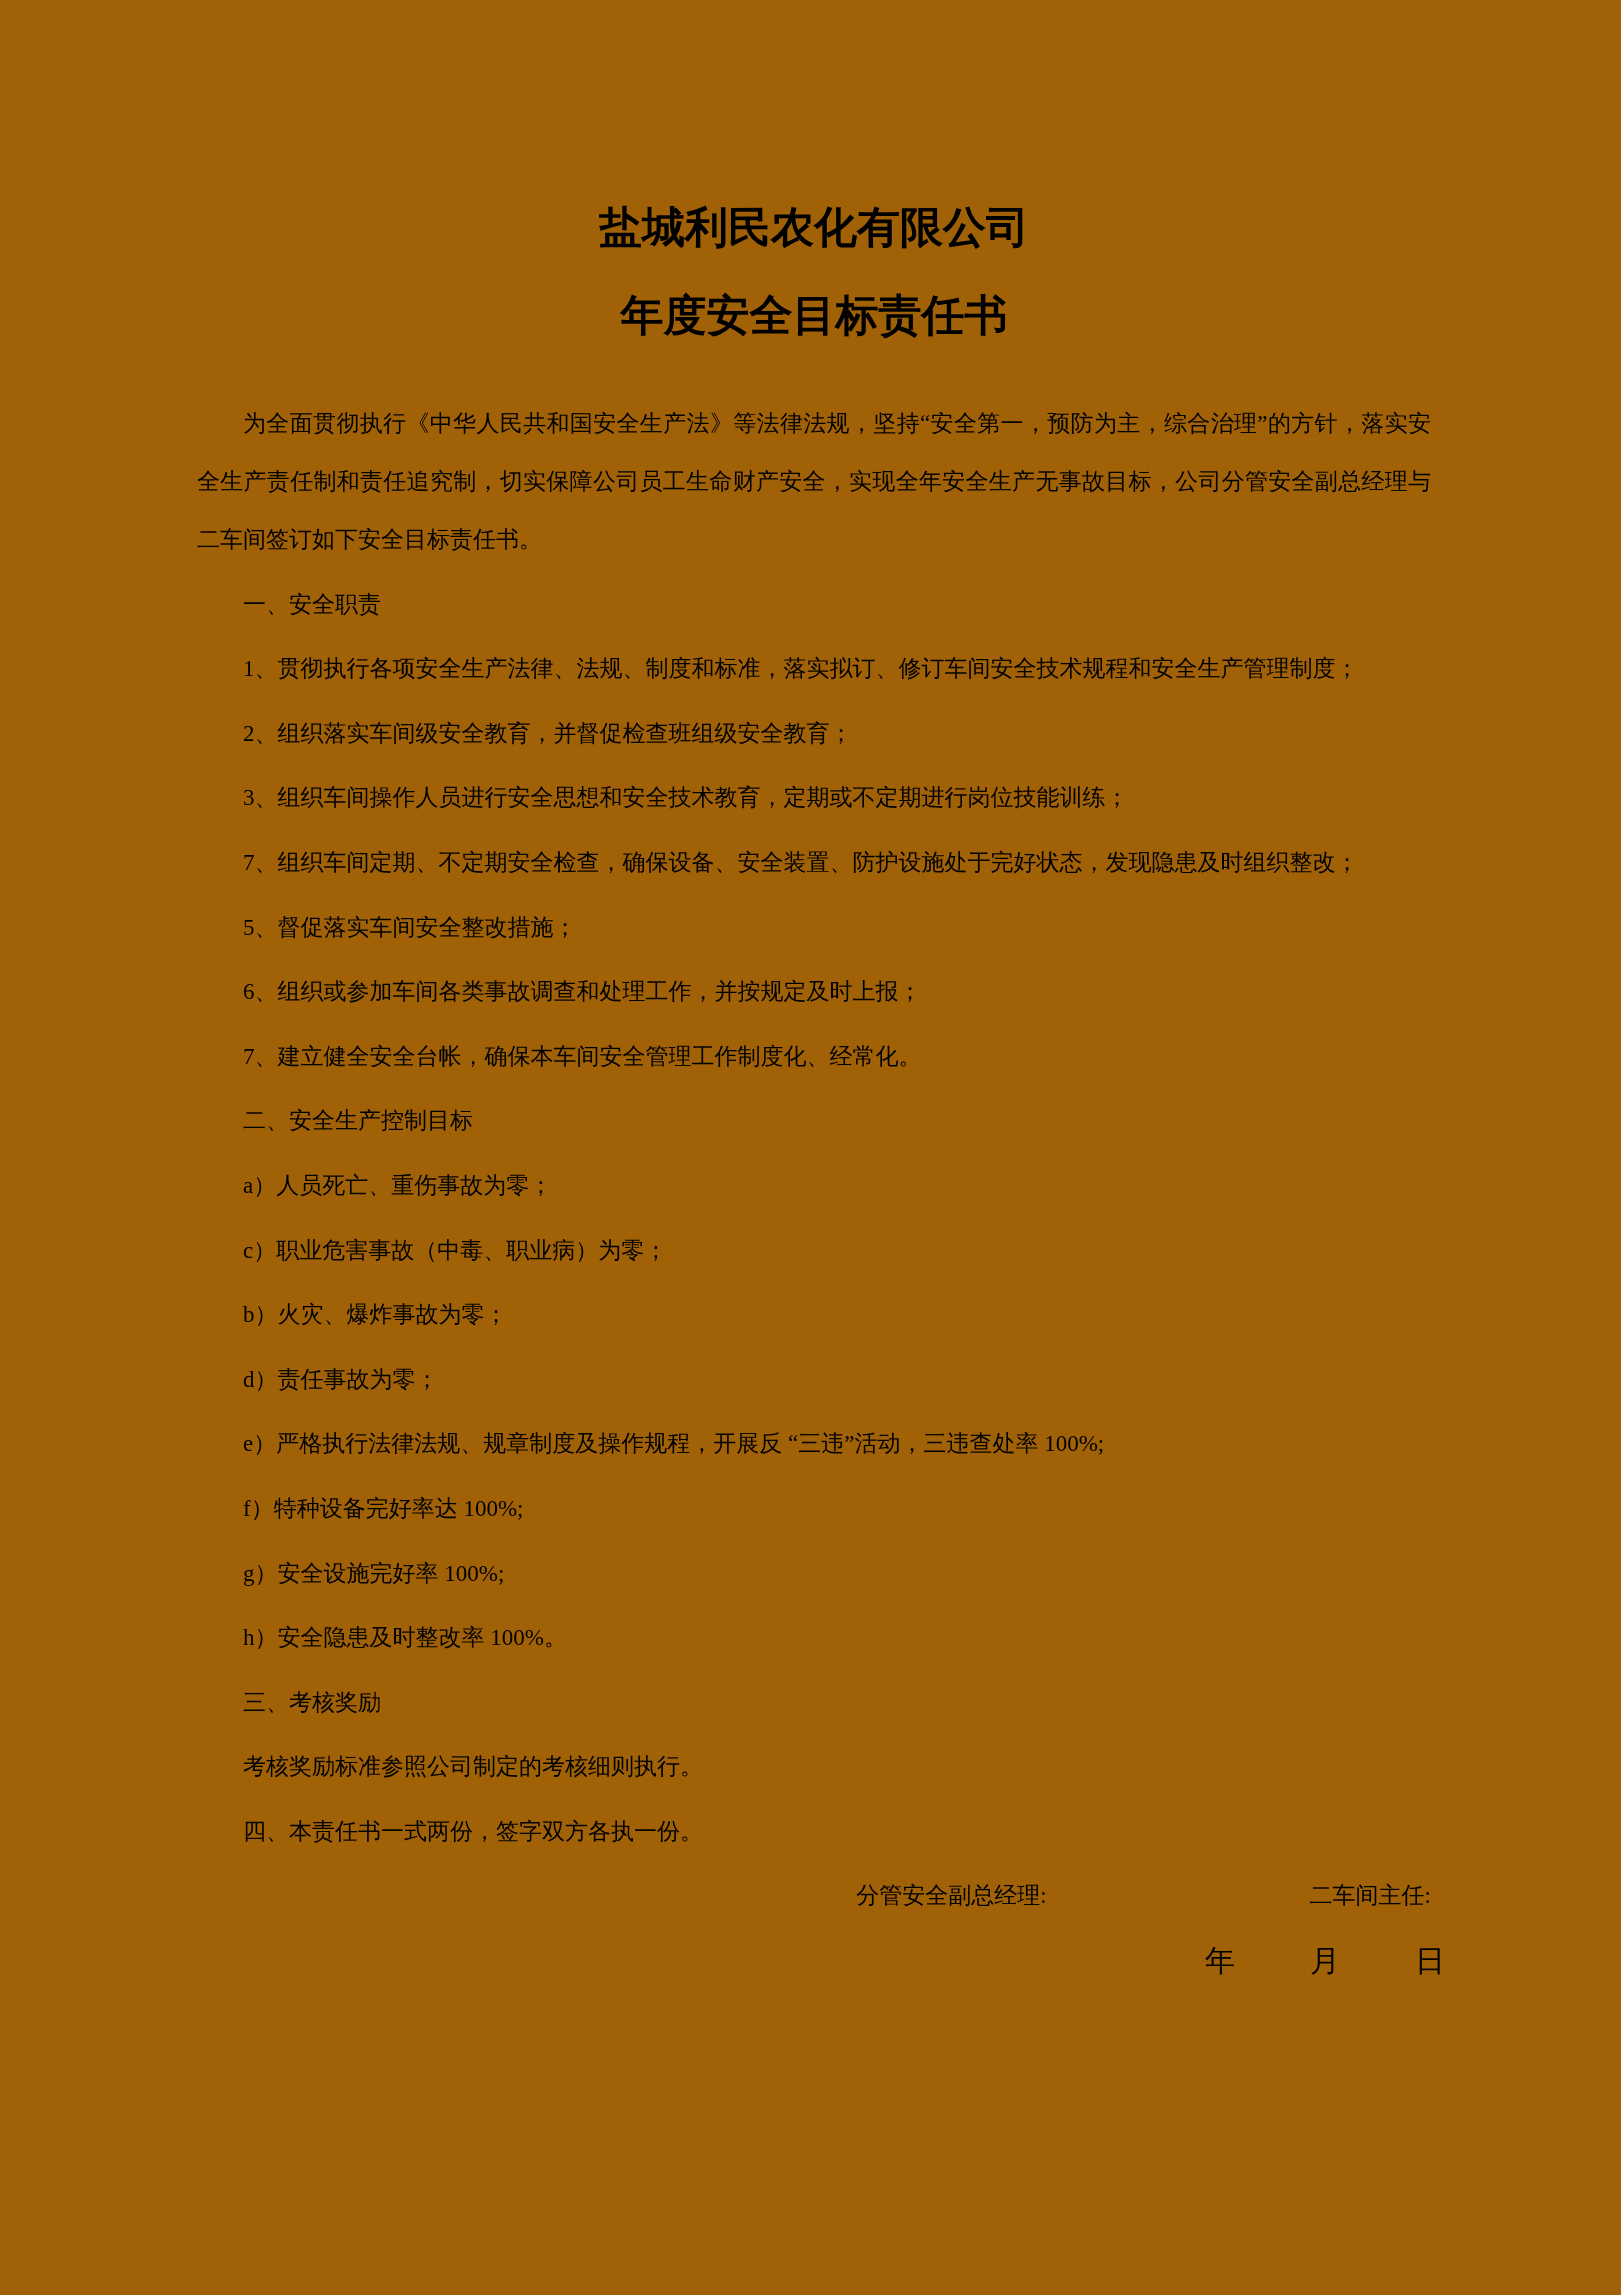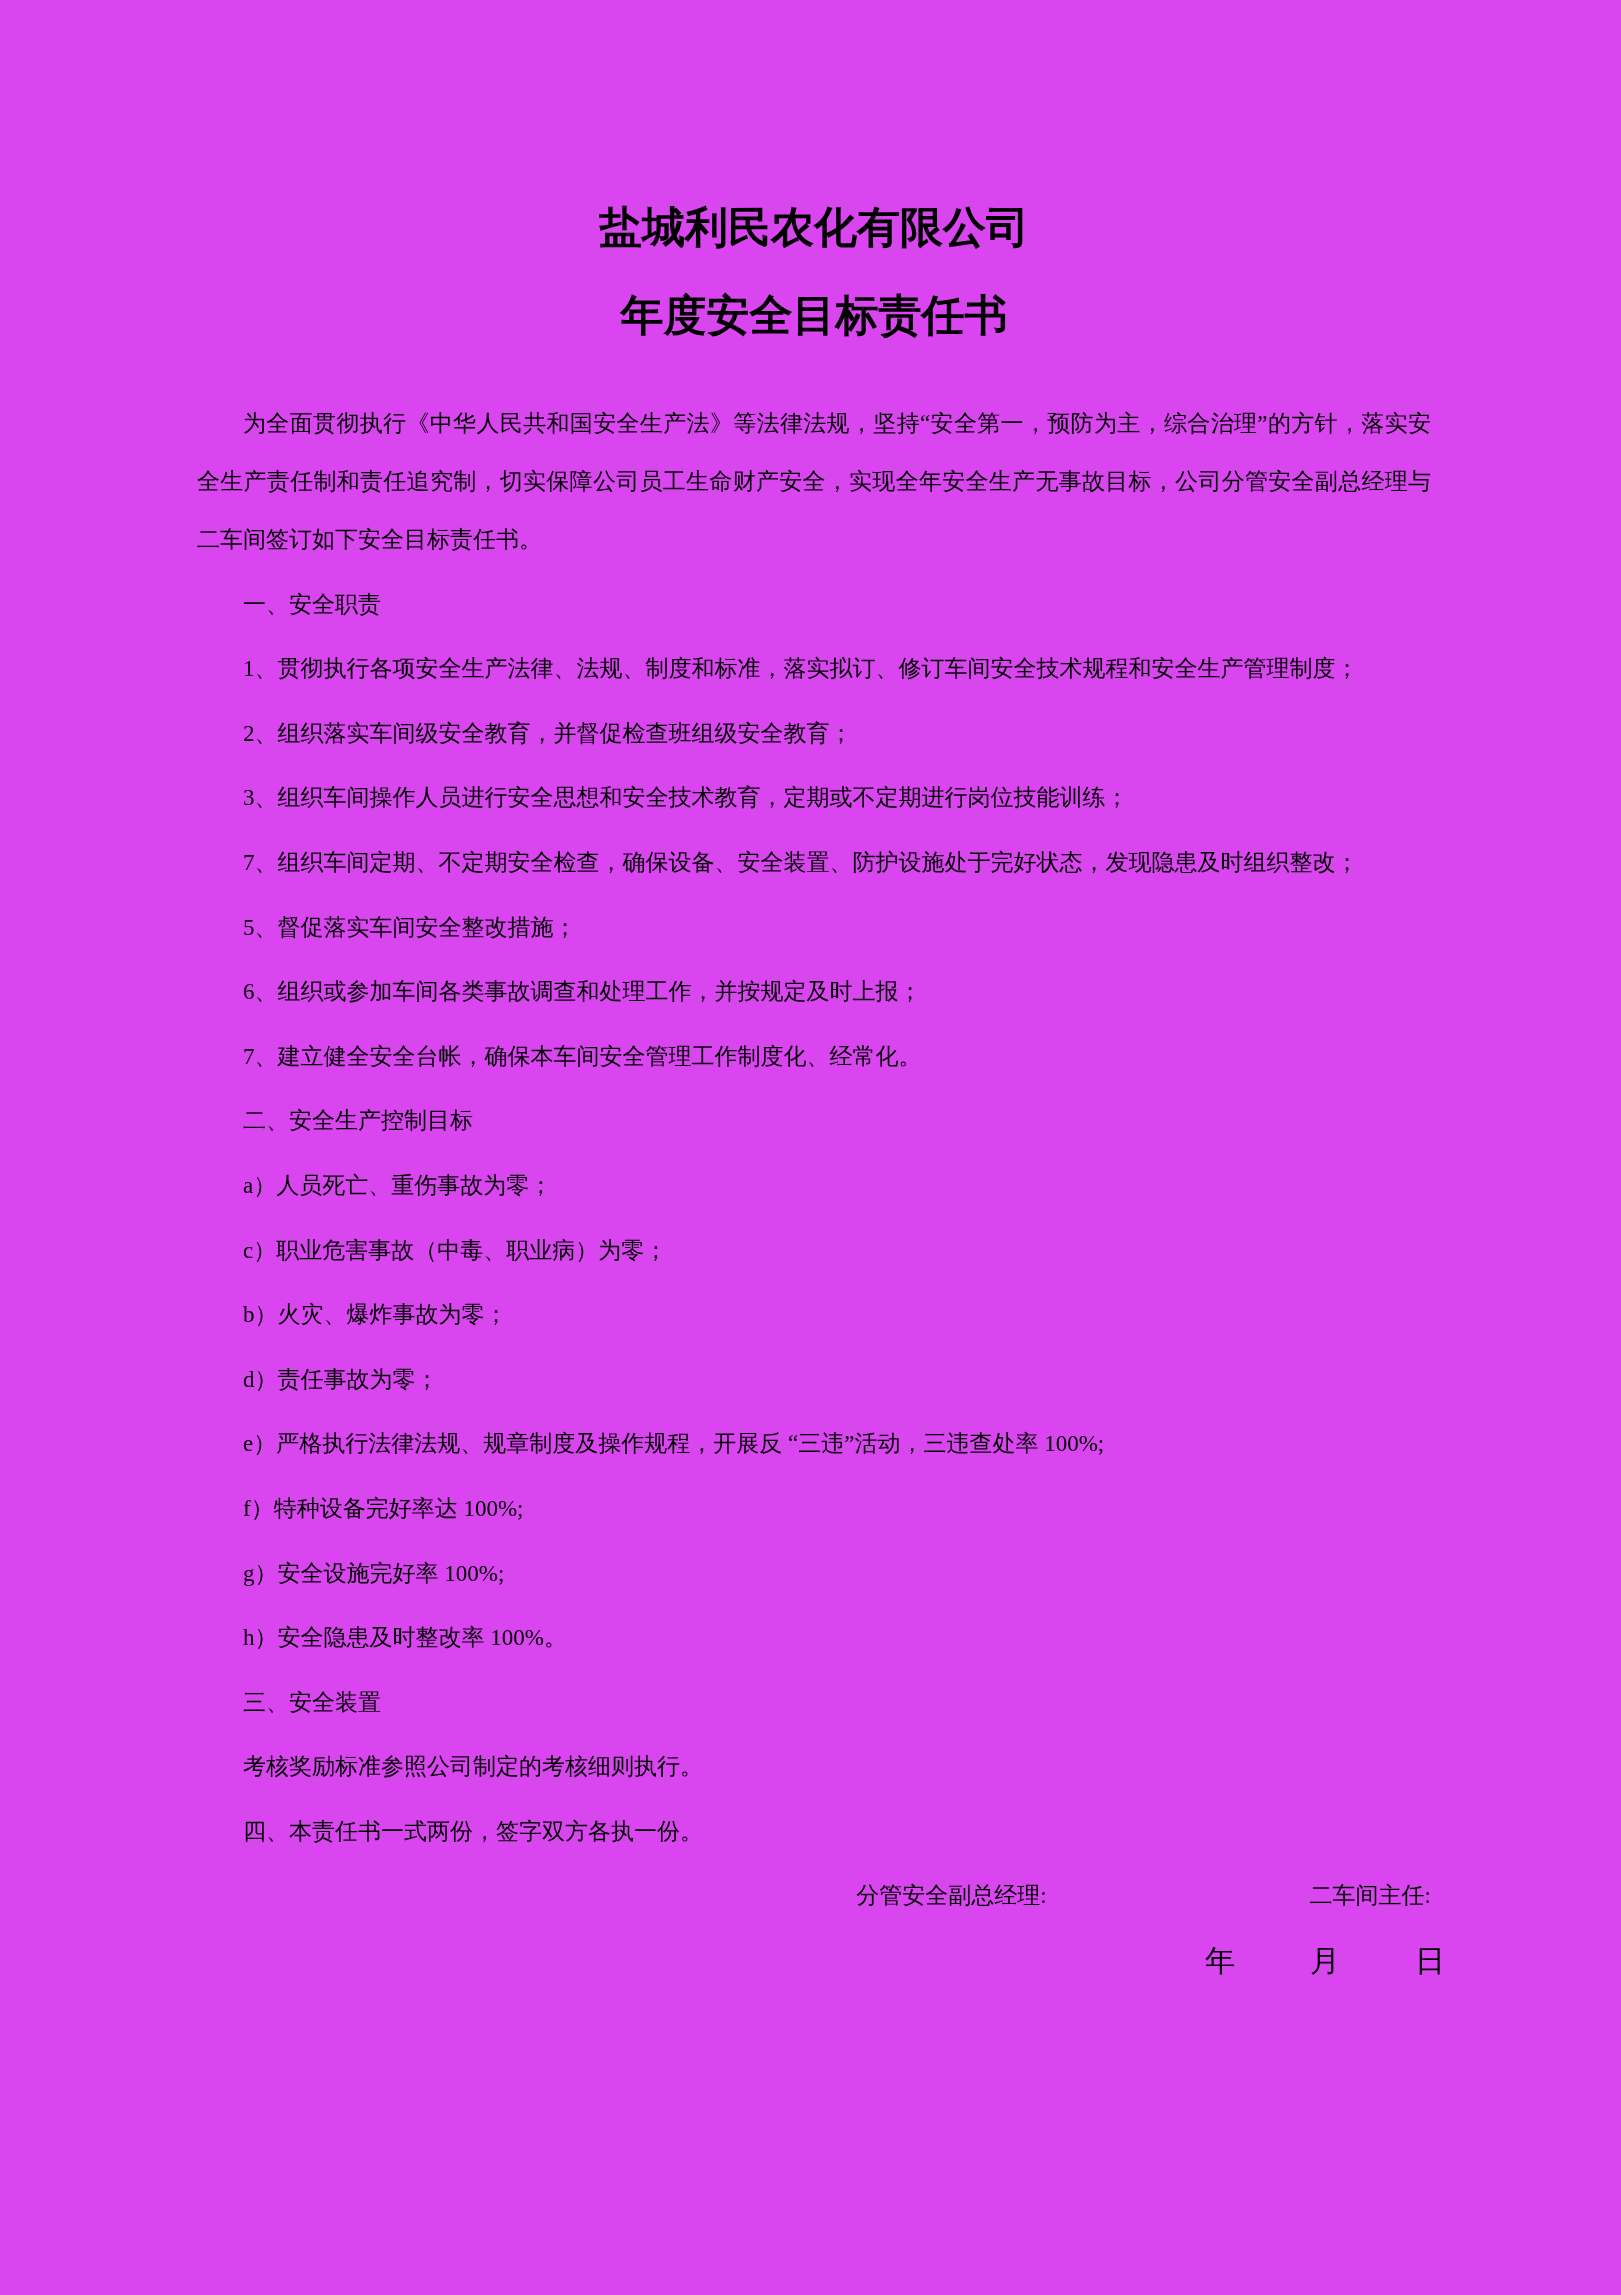--- a/index.html
+++ b/index.html
@@ -4,21 +4,21 @@
 <style>
   html, body {
     margin: 0;
     padding: 0;
     background: #ffffff;
   }
   .page {
     position: relative;
     width: 1621px;
     height: 2295px;
-    background: #d946ef;
+    background: #a16207;
     color: #000000;
     font-family: "Liberation Serif", "DejaVu Serif", serif;
     overflow: hidden;
   }
   .doc {
     position: absolute;
     left: 197px;
     top: 184px;
     width: 1234px;
   }
@@ -88,21 +88,21 @@
     <h2 class="heading">二、安全生产控制目标</h2>
     <p class="para">a）人员死亡、重伤事故为零；</p>
     <p class="para">c）职业危害事故（中毒、职业病）为零；</p>
     <p class="para">b）火灾、爆炸事故为零；</p>
     <p class="para">d）责任事故为零；</p>
     <p class="para">e）严格执行法律法规、规章制度及操作规程，开展反 “三违”活动，三违查处率 100%;</p>
     <p class="para">f）特种设备完好率达 100%;</p>
     <p class="para">g）安全设施完好率 100%;</p>
     <p class="para">h）安全隐患及时整改率 100%。</p>
 
-    <h2 class="heading">三、安全装置</h2>
+    <h2 class="heading">三、考核奖励</h2>
     <p class="para">考核奖励标准参照公司制定的考核细则执行。</p>
 
     <h2 class="heading">四、本责任书一式两份，签字双方各执一份。</h2>
 
     <p class="para sig-line"><span>分管安全副总经理:</span><span class="sig-gap"></span><span>二车间主任:</span></p>
 
     <p class="date-line"><span>年</span><span class="date-gap">月</span><span class="date-gap">日</span></p>
 
   </div>
 </div>

